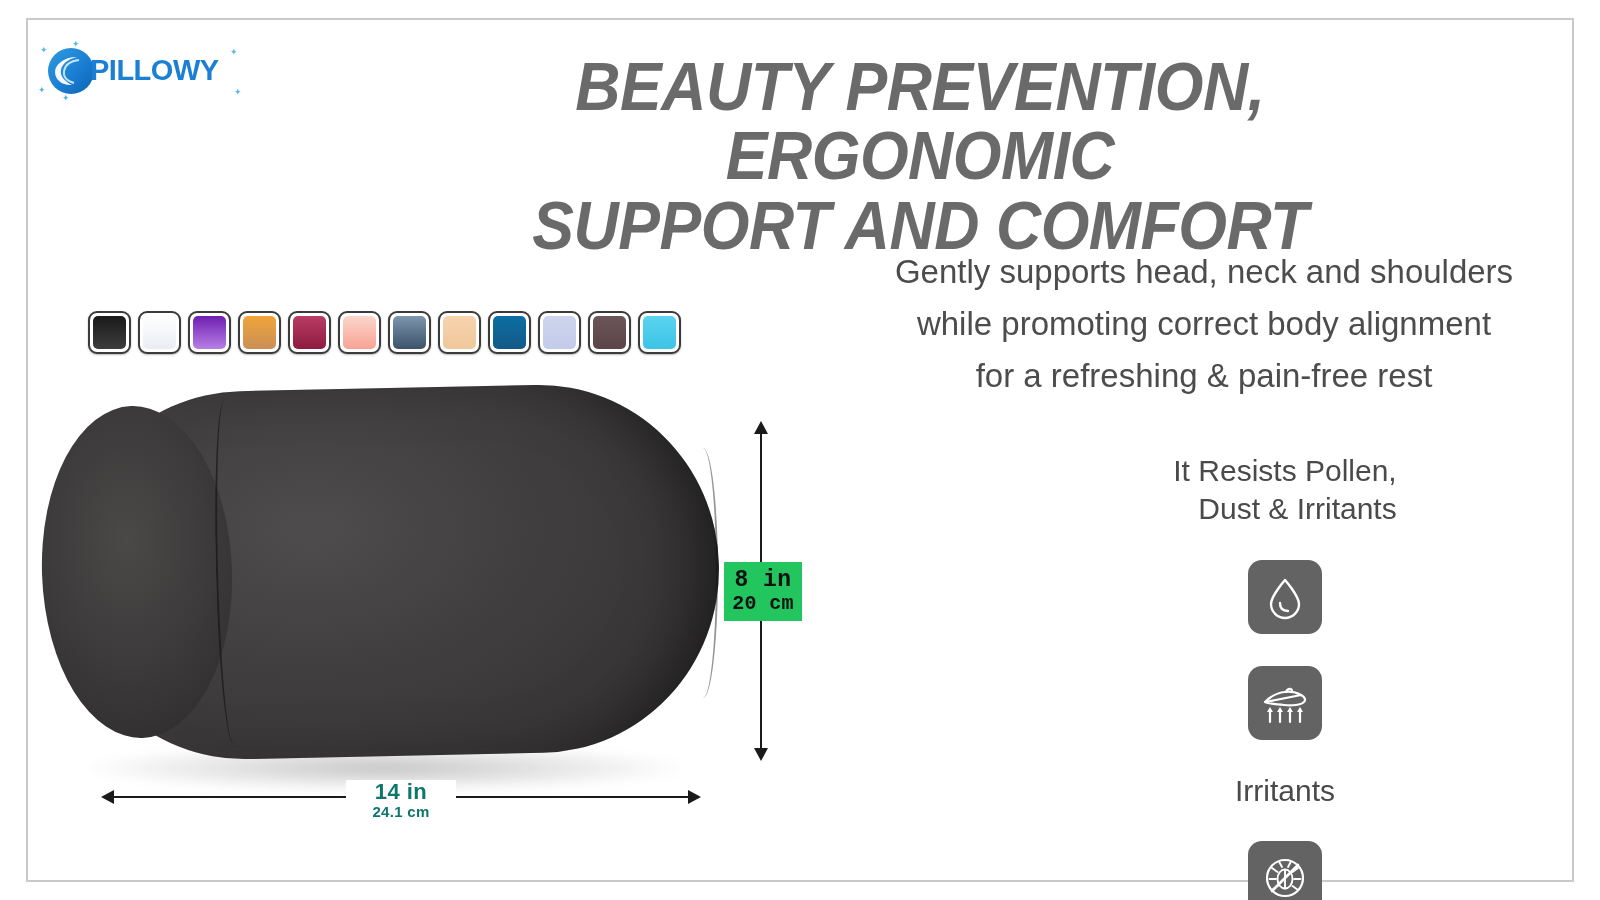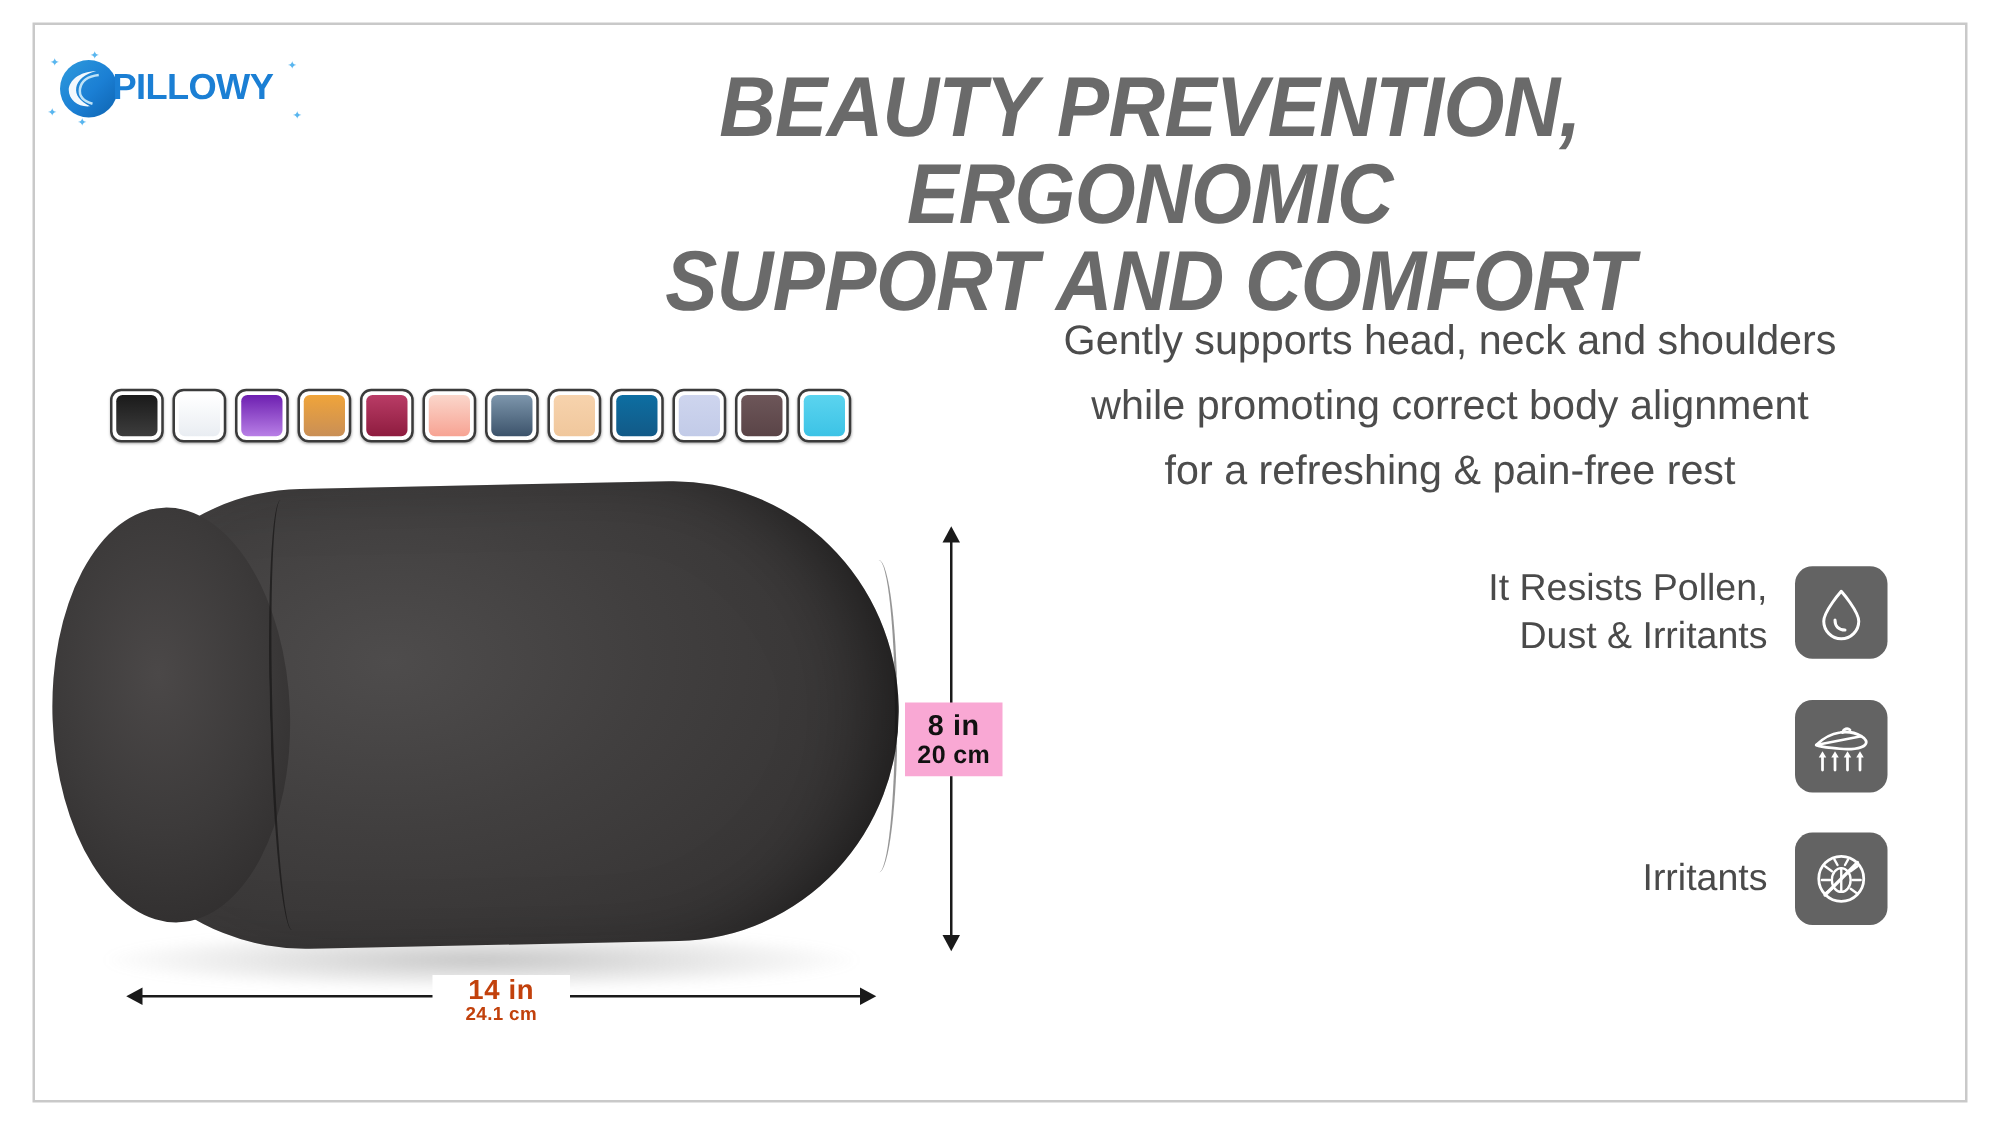--- a/index.html
+++ b/index.html
@@ -77,21 +77,21 @@
     letter-spacing: -0.5px;
     color: #6a6a6a;
     transform: scaleX(0.92);
     transform-origin: center top;
     white-space: pre-line;
   }
 
   
   .subhead {
     position: absolute;
-    left: 810px;
+    left: 854px;
     top: 246px;
     width: 700px;
     text-align: center;
     font-family: "Liberation Sans", sans-serif;
     font-weight: 300;
     font-size: 33px;
     line-height: 1.58;
     color: #4c4c4c;
     white-space: pre-line;
   }
@@ -198,23 +198,23 @@
   }
   .dim-v::before { top: -11px; border-bottom: 13px solid #1a1a1a; }
   .dim-v::after  { bottom: -11px; border-top: 13px solid #1a1a1a; }
 
   .dim-v-label {
     position: absolute;
     left: 724px;
     top: 562px;
     width: 78px;
     text-align: center;
-    background: #f9a8d4;
+    background: #22c55e;
     padding: 5px 0;
-    font-family: Liberation Sans, sans-serif;
+    font-family: Liberation Mono, monospace;
     color: #111;
     line-height: 1.14;
   }
   .dim-v-label .big { font-size: 23px; font-weight: 700; letter-spacing: .5px; }
   .dim-v-label .small { font-size: 20px; font-weight: 700; letter-spacing: .3px; }
 
   .dim-h {
     position: absolute;
     left: 112px;
     top: 796px;
@@ -234,39 +234,40 @@
 
   .dim-h-label {
     position: absolute;
     left: 346px;
     top: 780px;
     width: 110px;
     text-align: center;
     background: #fff;
     padding: 0 6px;
     font-family: "Liberation Sans", sans-serif;
-    color: #c2410c;
+    color: #0f766e;
     line-height: 1.1;
   }
   .dim-h-label .big { font-size: 22px; font-weight: 700; letter-spacing: .5px; }
   .dim-h-label .small { font-size: 15px; font-weight: 700; letter-spacing: .3px; }
 
   
   .features {
     position: absolute;
     left: 1060px;
     top: 452px;
     width: 450px;
   }
   .feature {
     display: flex;
     align-items: center;
     justify-content: flex-end;
-    gap: 22px;
+    gap: 32px;
     margin-bottom: 32px;
+    flex-direction: column;
   }
   .feature-label {
     text-align: right;
     font-family: "Liberation Sans", sans-serif;
     font-weight: 400;
     font-size: 30px;
     line-height: 1.26;
     color: #4a4a4a;
     white-space: pre-line;
   }

